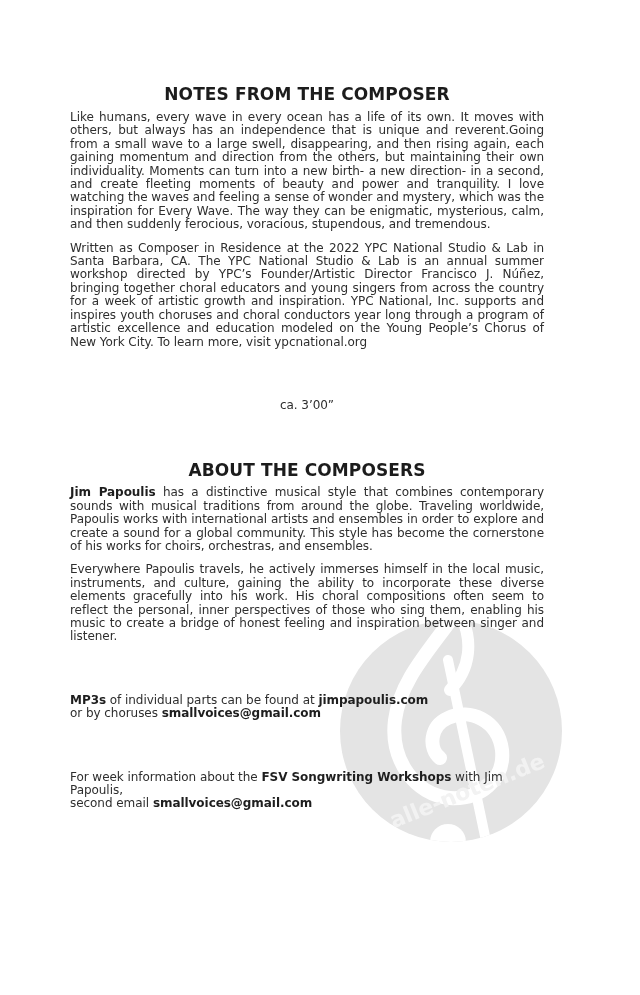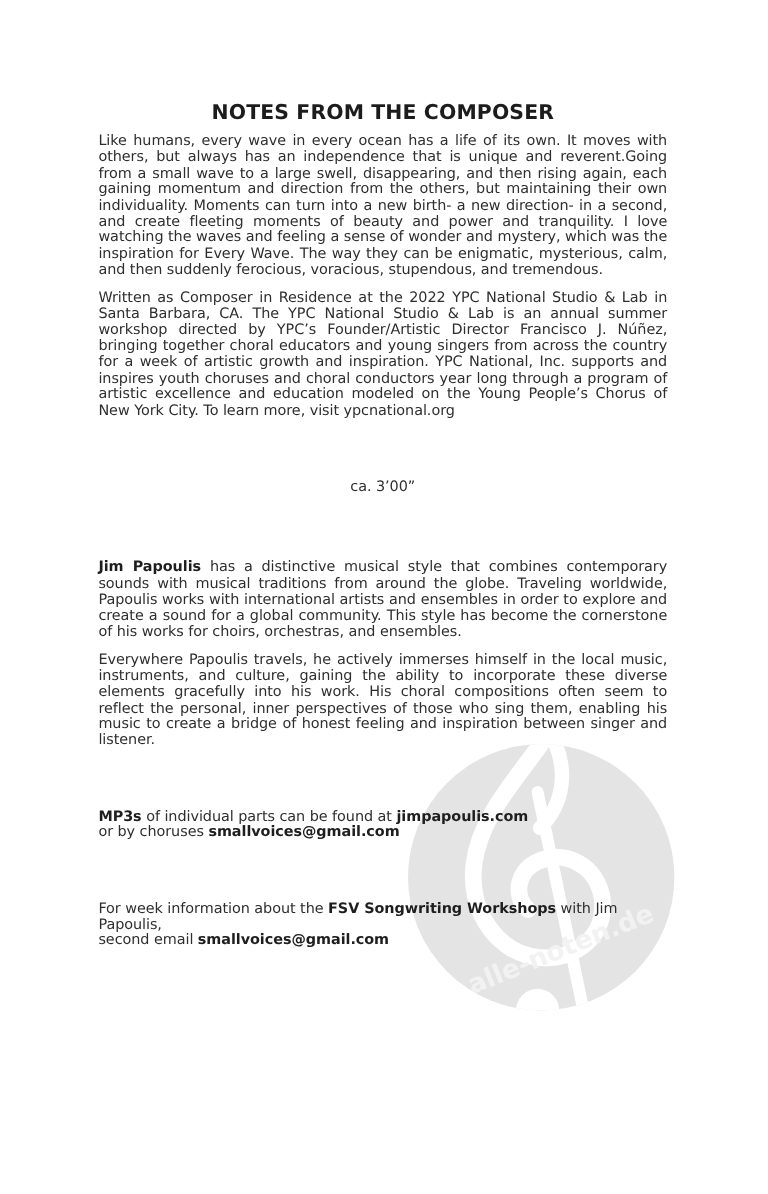--- a/index.html
+++ b/index.html
@@ -1,21 +1,21 @@
 <!DOCTYPE html>
 <html><head>
 <meta charset="utf-8">
 <style>
   html, body { margin: 0; padding: 0; background: #ffffff; }
   body { width: 640px; height: 995px; position: relative; overflow: hidden;
          font-family: "DejaVu Sans", sans-serif; color: #2a2a2a; }
   .watermark { position: absolute; left: 340px; top: 620px; width: 222px; height: 222px;
                border-radius: 50%; background: #e4e4e4; z-index: 0; overflow: hidden; }
   .watermark svg { position: absolute; left: 0; top: 0; }
-  .page { position: absolute; left: 82px; top: 84px; width: 474px; z-index: 1; }
+  .page { position: absolute; left: 70px; top: 84px; width: 474px; z-index: 1; }
   h1 { font-family: "DejaVu Sans", sans-serif; font-weight: bold; font-size: 17px;
        text-align: center; margin: 0; color: #1c1c1c; letter-spacing: 0.1px; line-height: 20px; }
   p { font-size: 12px; line-height: 13.4px; margin: 0; text-align: justify;
       text-align-last: left; color: #2e2e2e; letter-spacing: -0.05px; }
   p.left { text-align: left; margin-top: 40px; }
   b { color: #1e1e1e; }
   .gap-s { height: 10px; }
   .center { text-align: left; text-align-last: center; }
 </style>
 </head>
@@ -36,20 +36,21 @@
   <div style="height:7px"></div>
   <p>Like humans, every wave in every ocean has a life of its own. It moves with others, but always has an independence that is unique and reverent.Going from a small wave to a large swell, disappearing, and then rising again, each gaining momentum and direction from the others, but maintaining their own individuality. Moments can turn into a new birth- a new direction- in a second, and create fleeting moments of beauty and power and tranquility.  I love watching the waves and feeling a sense of wonder and mystery, which was the inspiration for Every Wave. The way they can be enigmatic, mysterious, calm, and then suddenly ferocious, voracious, stupendous, and tremendous.</p>
   <div class="gap-s"></div>
   <p>Written as Composer in Residence at the 2022 YPC National Studio &amp; Lab in Santa Barbara, CA. The YPC National Studio &amp; Lab is an annual summer workshop directed by YPC’s Founder/Artistic Director Francisco J. Núñez, bringing together choral educators and young singers from across the country for a week of artistic growth and inspiration. YPC National, Inc. supports and inspires youth choruses and choral conductors year long through a program of artistic excellence and education modeled on the Young People’s Chorus of New York City. To learn more, visit ypcnational.org</p>
 
   <div style="height:46px"></div>
   <div style="height:4px"></div>
   <p class="center">ca. 3’00”</p>
 
   <div style="height:48px"></div>
+  <h1>ABOUT THE COMPOSERS</h1>
   <div style="height:6px"></div>
   <p><b>Jim Papoulis</b><span> has a distinctive musical style that combines contemporary sounds with musical traditions from around the globe. Traveling worldwide, Papoulis works with international artists and ensembles in order to explore and create a sound for a global community. This style has become the cornerstone of his works for choirs, orchestras, and ensembles.</span></p>
   <div class="gap-s"></div>
   <p>Everywhere Papoulis travels, he actively immerses himself in the local music, instruments, and culture, gaining the ability to incorporate these diverse elements gracefully into his work. His choral compositions often seem to reflect the personal, inner perspectives of those who sing them, enabling his music to create a bridge of honest feeling and inspiration between singer and listener.</p>
   <div class="gap-s"></div>
   <p class="left"><b>MP3s</b><span> of individual parts can be found at </span><b>jimpapoulis.com</b><br><span>or by choruses </span><b>smallvoices@gmail.com</b></p>
   <div class="gap-s"></div>
   <p class="left"><span>For week information about the </span><b>FSV Songwriting Workshops</b><span> with Jim Papoulis,</span><br><span>second email </span><b>smallvoices@gmail.com</b></p>
 </div>
 

